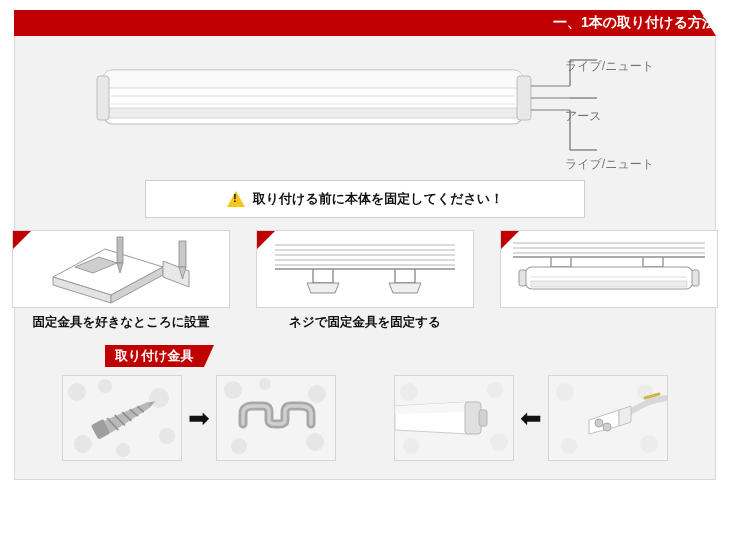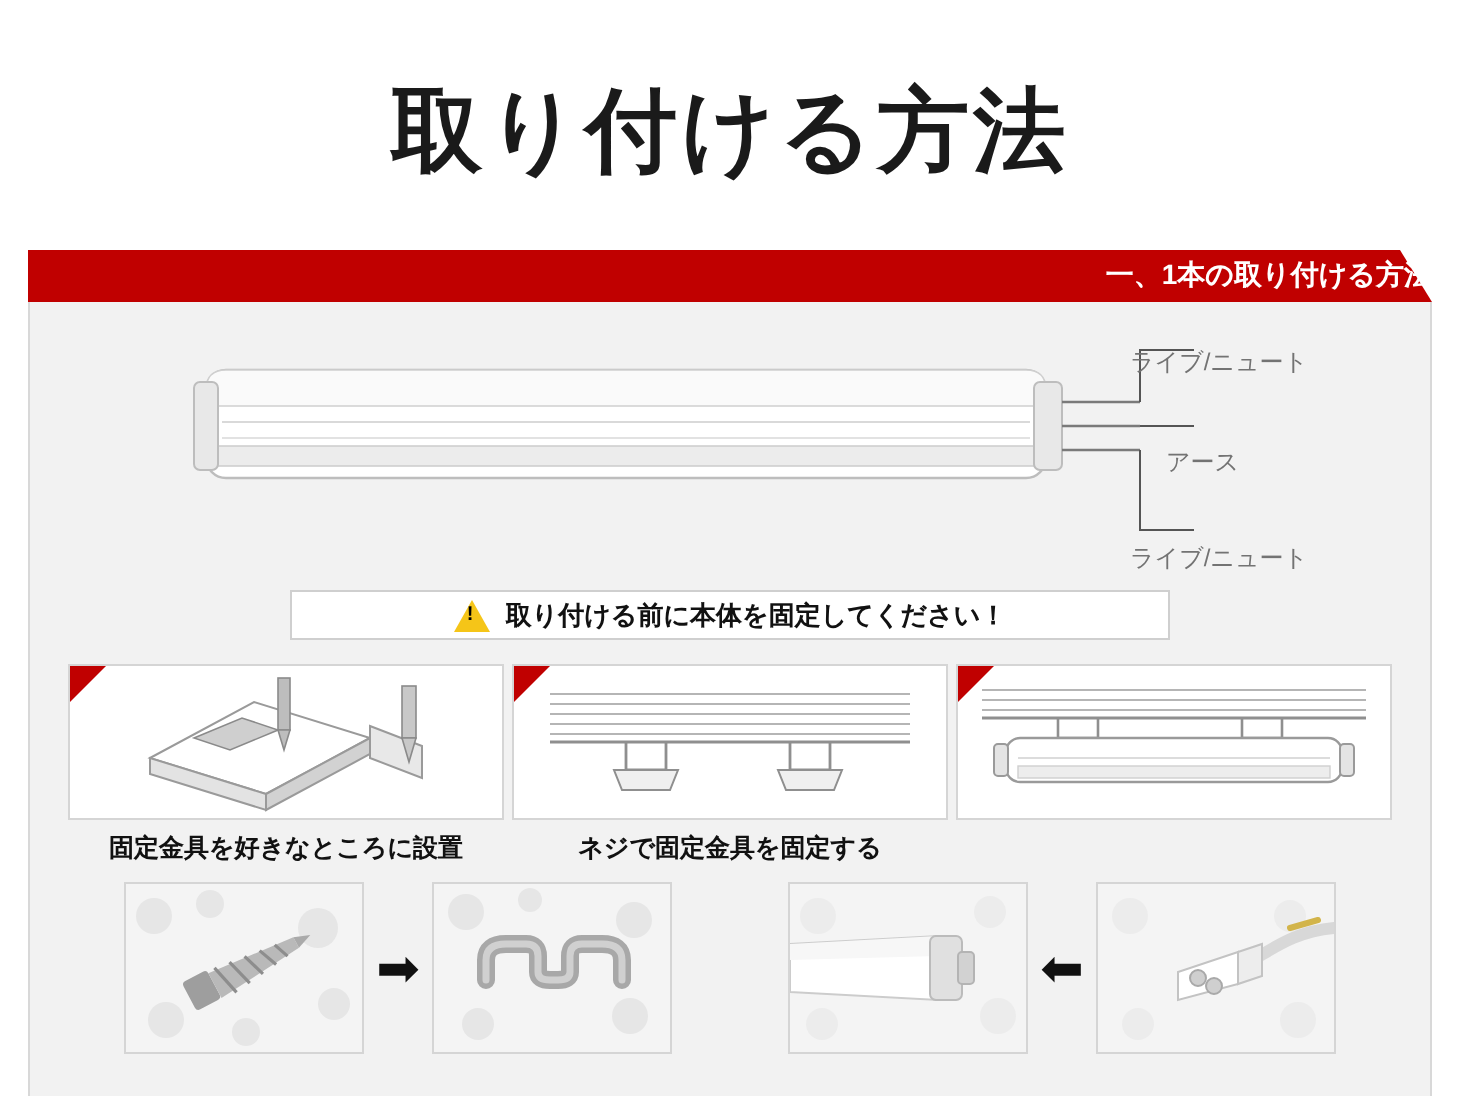--- a/index.html
+++ b/index.html
@@ -81,28 +81,28 @@
     width: 130px;
     height: 128px;
     font-size: 12px;
     color: #737373;
   }
   .label {
     position: absolute;
     white-space: nowrap;
   }
   .label-live1 { top: 12px; left: 0; }
-  .label-earth { top: 62px; left: 0; margin-left: 18px; }
+  .label-earth { top: 62px; left: 0; }
   .label-live2 { top: 110px; left: 0; }
 
   
   .warning {
     margin: 6px auto 0 auto;
     width: 440px;
-    height: 25px;
+    height: 38px;
     background: #ffffff;
     border: 1px solid #cfcfcf;
     display: flex;
     align-items: center;
     justify-content: center;
     gap: 8px;
     font-size: 13px;
     font-weight: bold;
     color: #111;
     box-sizing: border-box;
@@ -121,21 +121,21 @@
     top: 3px;
     font-size: 10px;
     font-weight: bold;
     color: #000;
     line-height: 1;
   }
 
   
   .steps {
     display: flex;
-    gap: 4px;
+    gap: 26px;
     margin-top: 12px;
     justify-content: center;
   }
   .step {
     width: 218px;
   }
   .step-img {
     position: relative;
     height: 78px;
     background: #ffffff;
@@ -211,21 +211,20 @@
     font-size: 26px;
     color: #111;
     line-height: 1;
   }
 </style>
 </head>
 <body>
 
 <div class="page">
 
-  <h1 class="title">取り付ける方法</h1>
 
   <div class="section-bar">
     <span>一、1本の取り付ける方法</span>
   </div>
 
   <div class="panel">
 
     <div class="tube-area">
       <svg class="tube-svg" width="700" height="128" viewBox="0 0 700 128">
 
@@ -317,20 +316,23 @@
             <rect x="24" y="36" width="168" height="22" rx="7" fill="#ffffff" stroke="#9a9a9a" stroke-width="1.2"></rect>
             <line x1="30" y1="46" x2="186" y2="46" stroke="#dcdcdc" stroke-width="1"></line>
             <rect x="30" y="50" width="156" height="6" fill="#ededed" stroke="#cfcfcf" stroke-width="0.7"></rect>
             <rect x="18" y="39" width="7" height="16" rx="2" fill="#e4e4e4" stroke="#9a9a9a" stroke-width="1"></rect>
             <rect x="191" y="39" width="7" height="16" rx="2" fill="#e4e4e4" stroke="#9a9a9a" stroke-width="1"></rect>
           </svg>
         </div>
       </div>
     </div>
 
+    <div class="sub-bar-wrap">
+      <span class="sub-bar">取り付け金具</span>
+    </div>
 
     <div class="bottom">
 
       <div class="bottom-group">
         <div class="photo-row">
           <div class="photo">
             <svg width="118" height="84" viewBox="0 0 118 84">
               <rect width="118" height="84" fill="#f4f4f4"></rect>
               <g fill="#e6e6e6">
                 <circle cx="14" cy="16" r="9"></circle>

